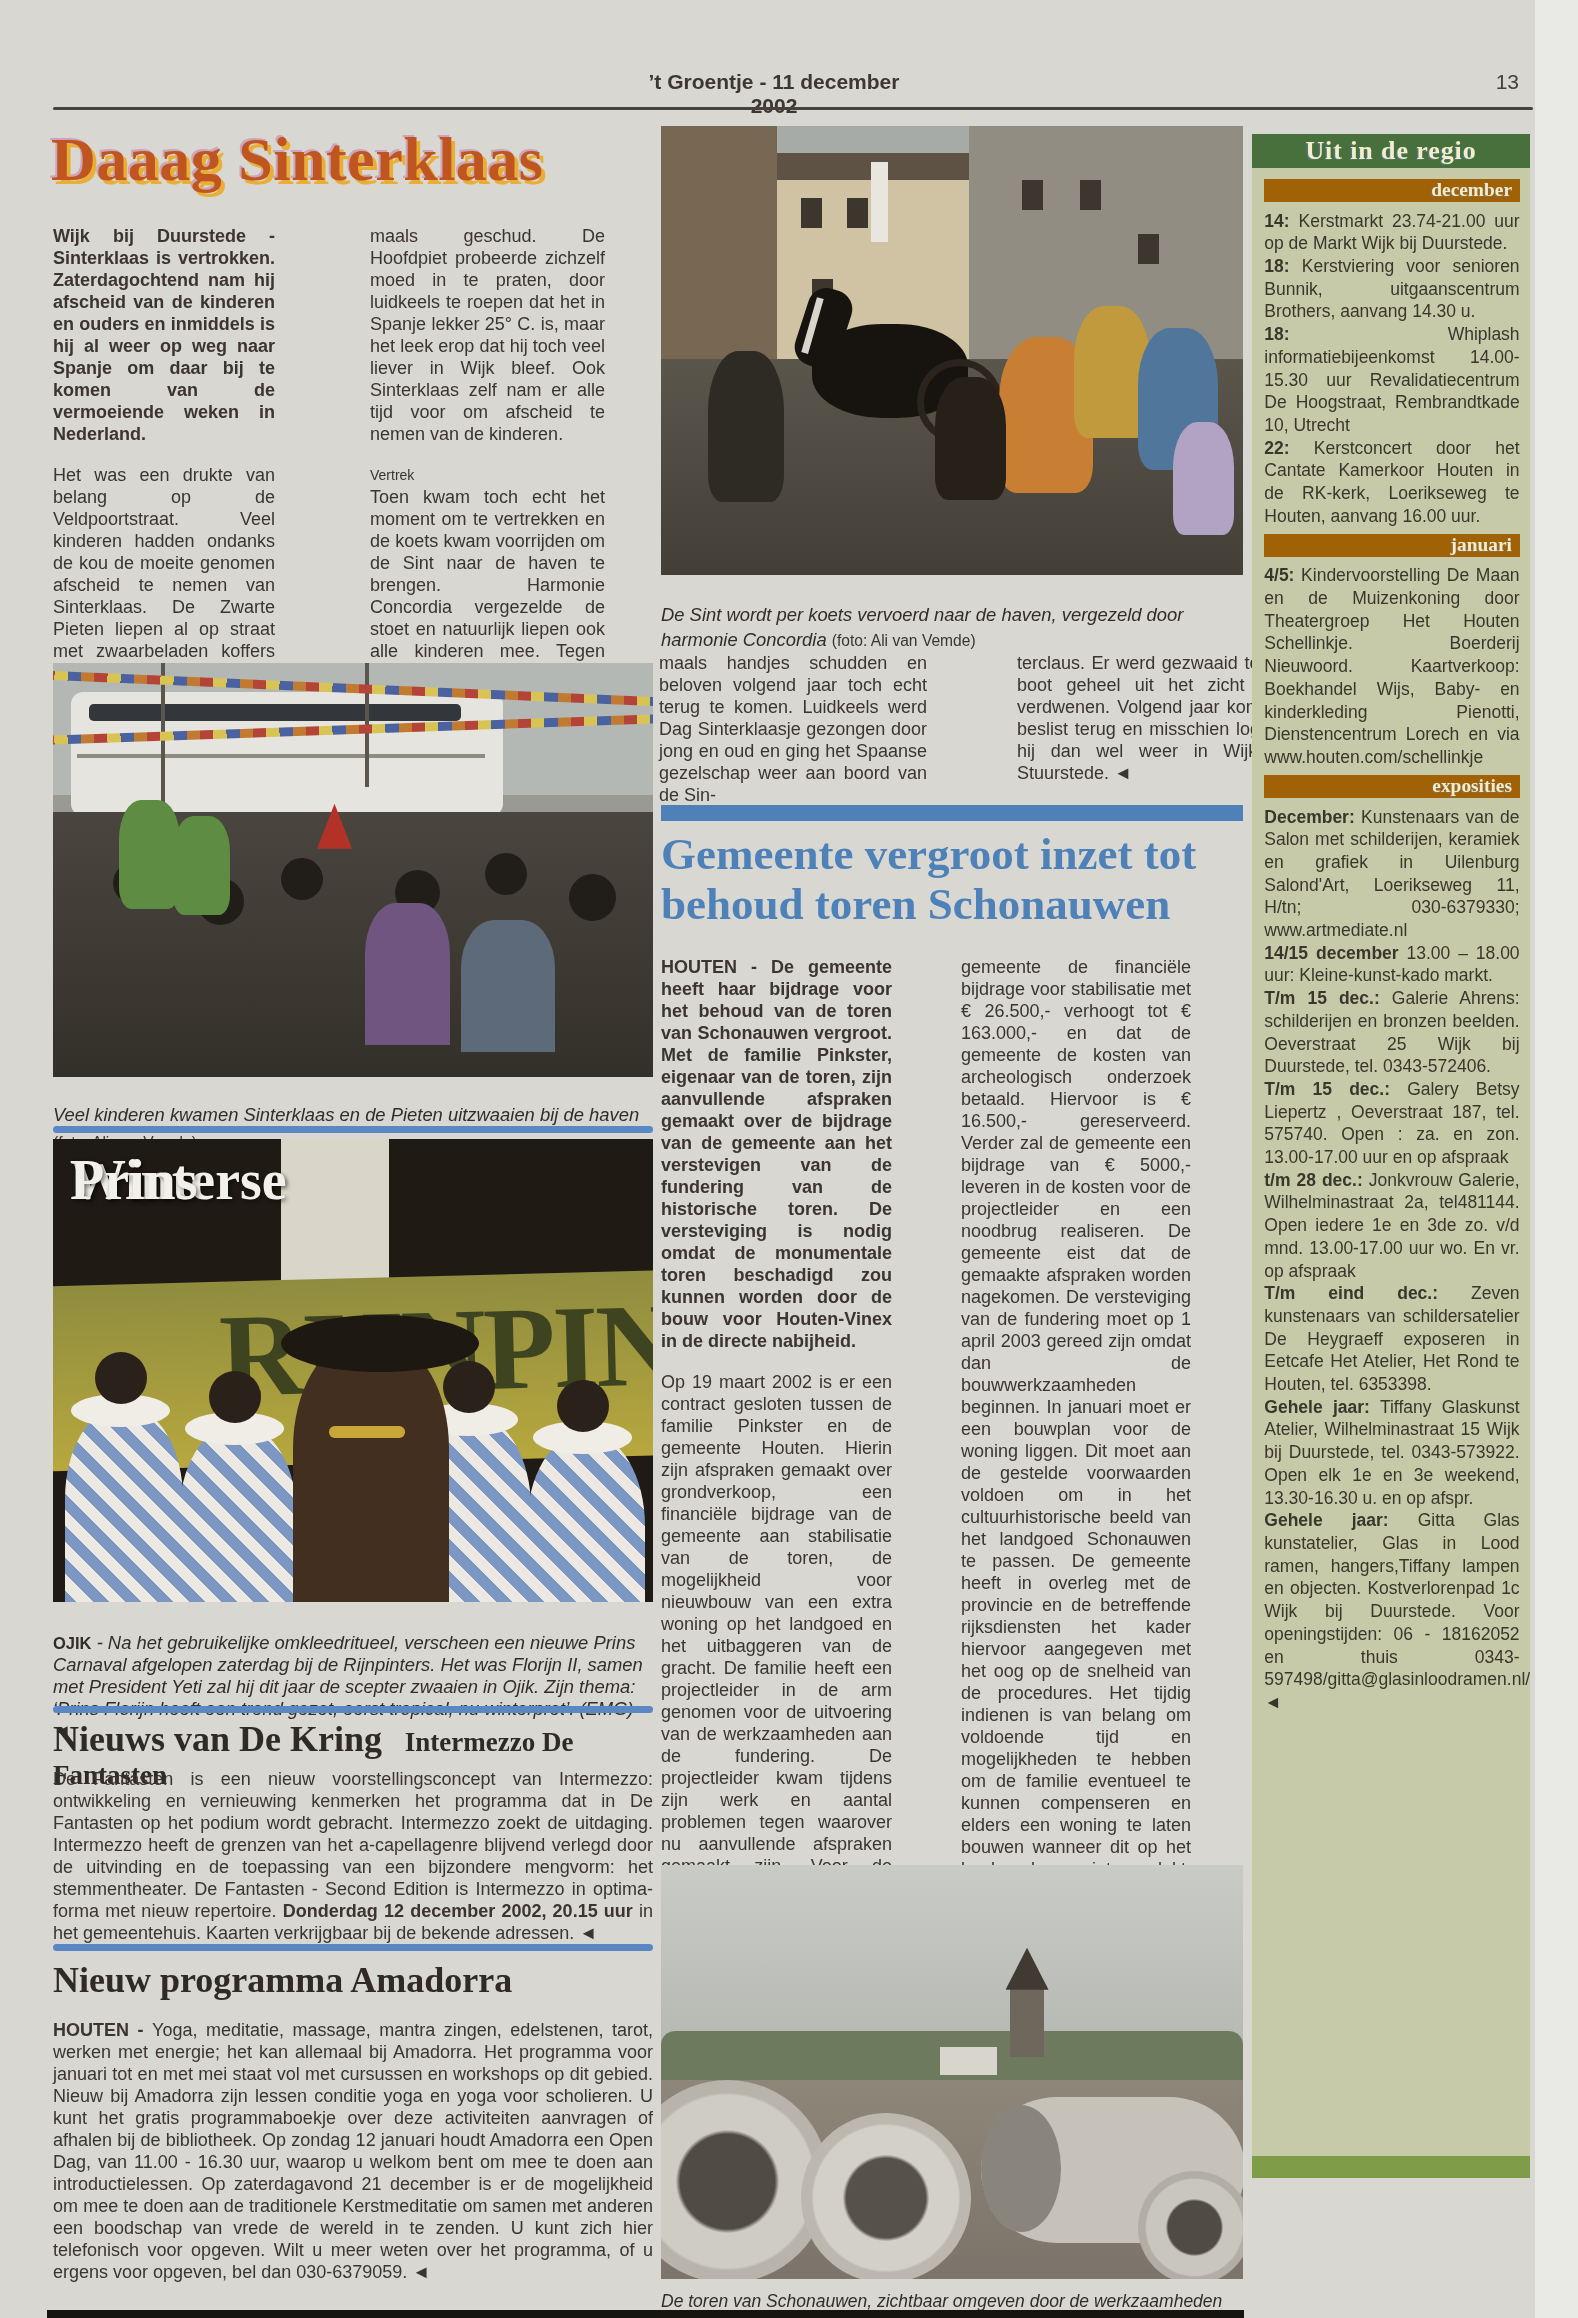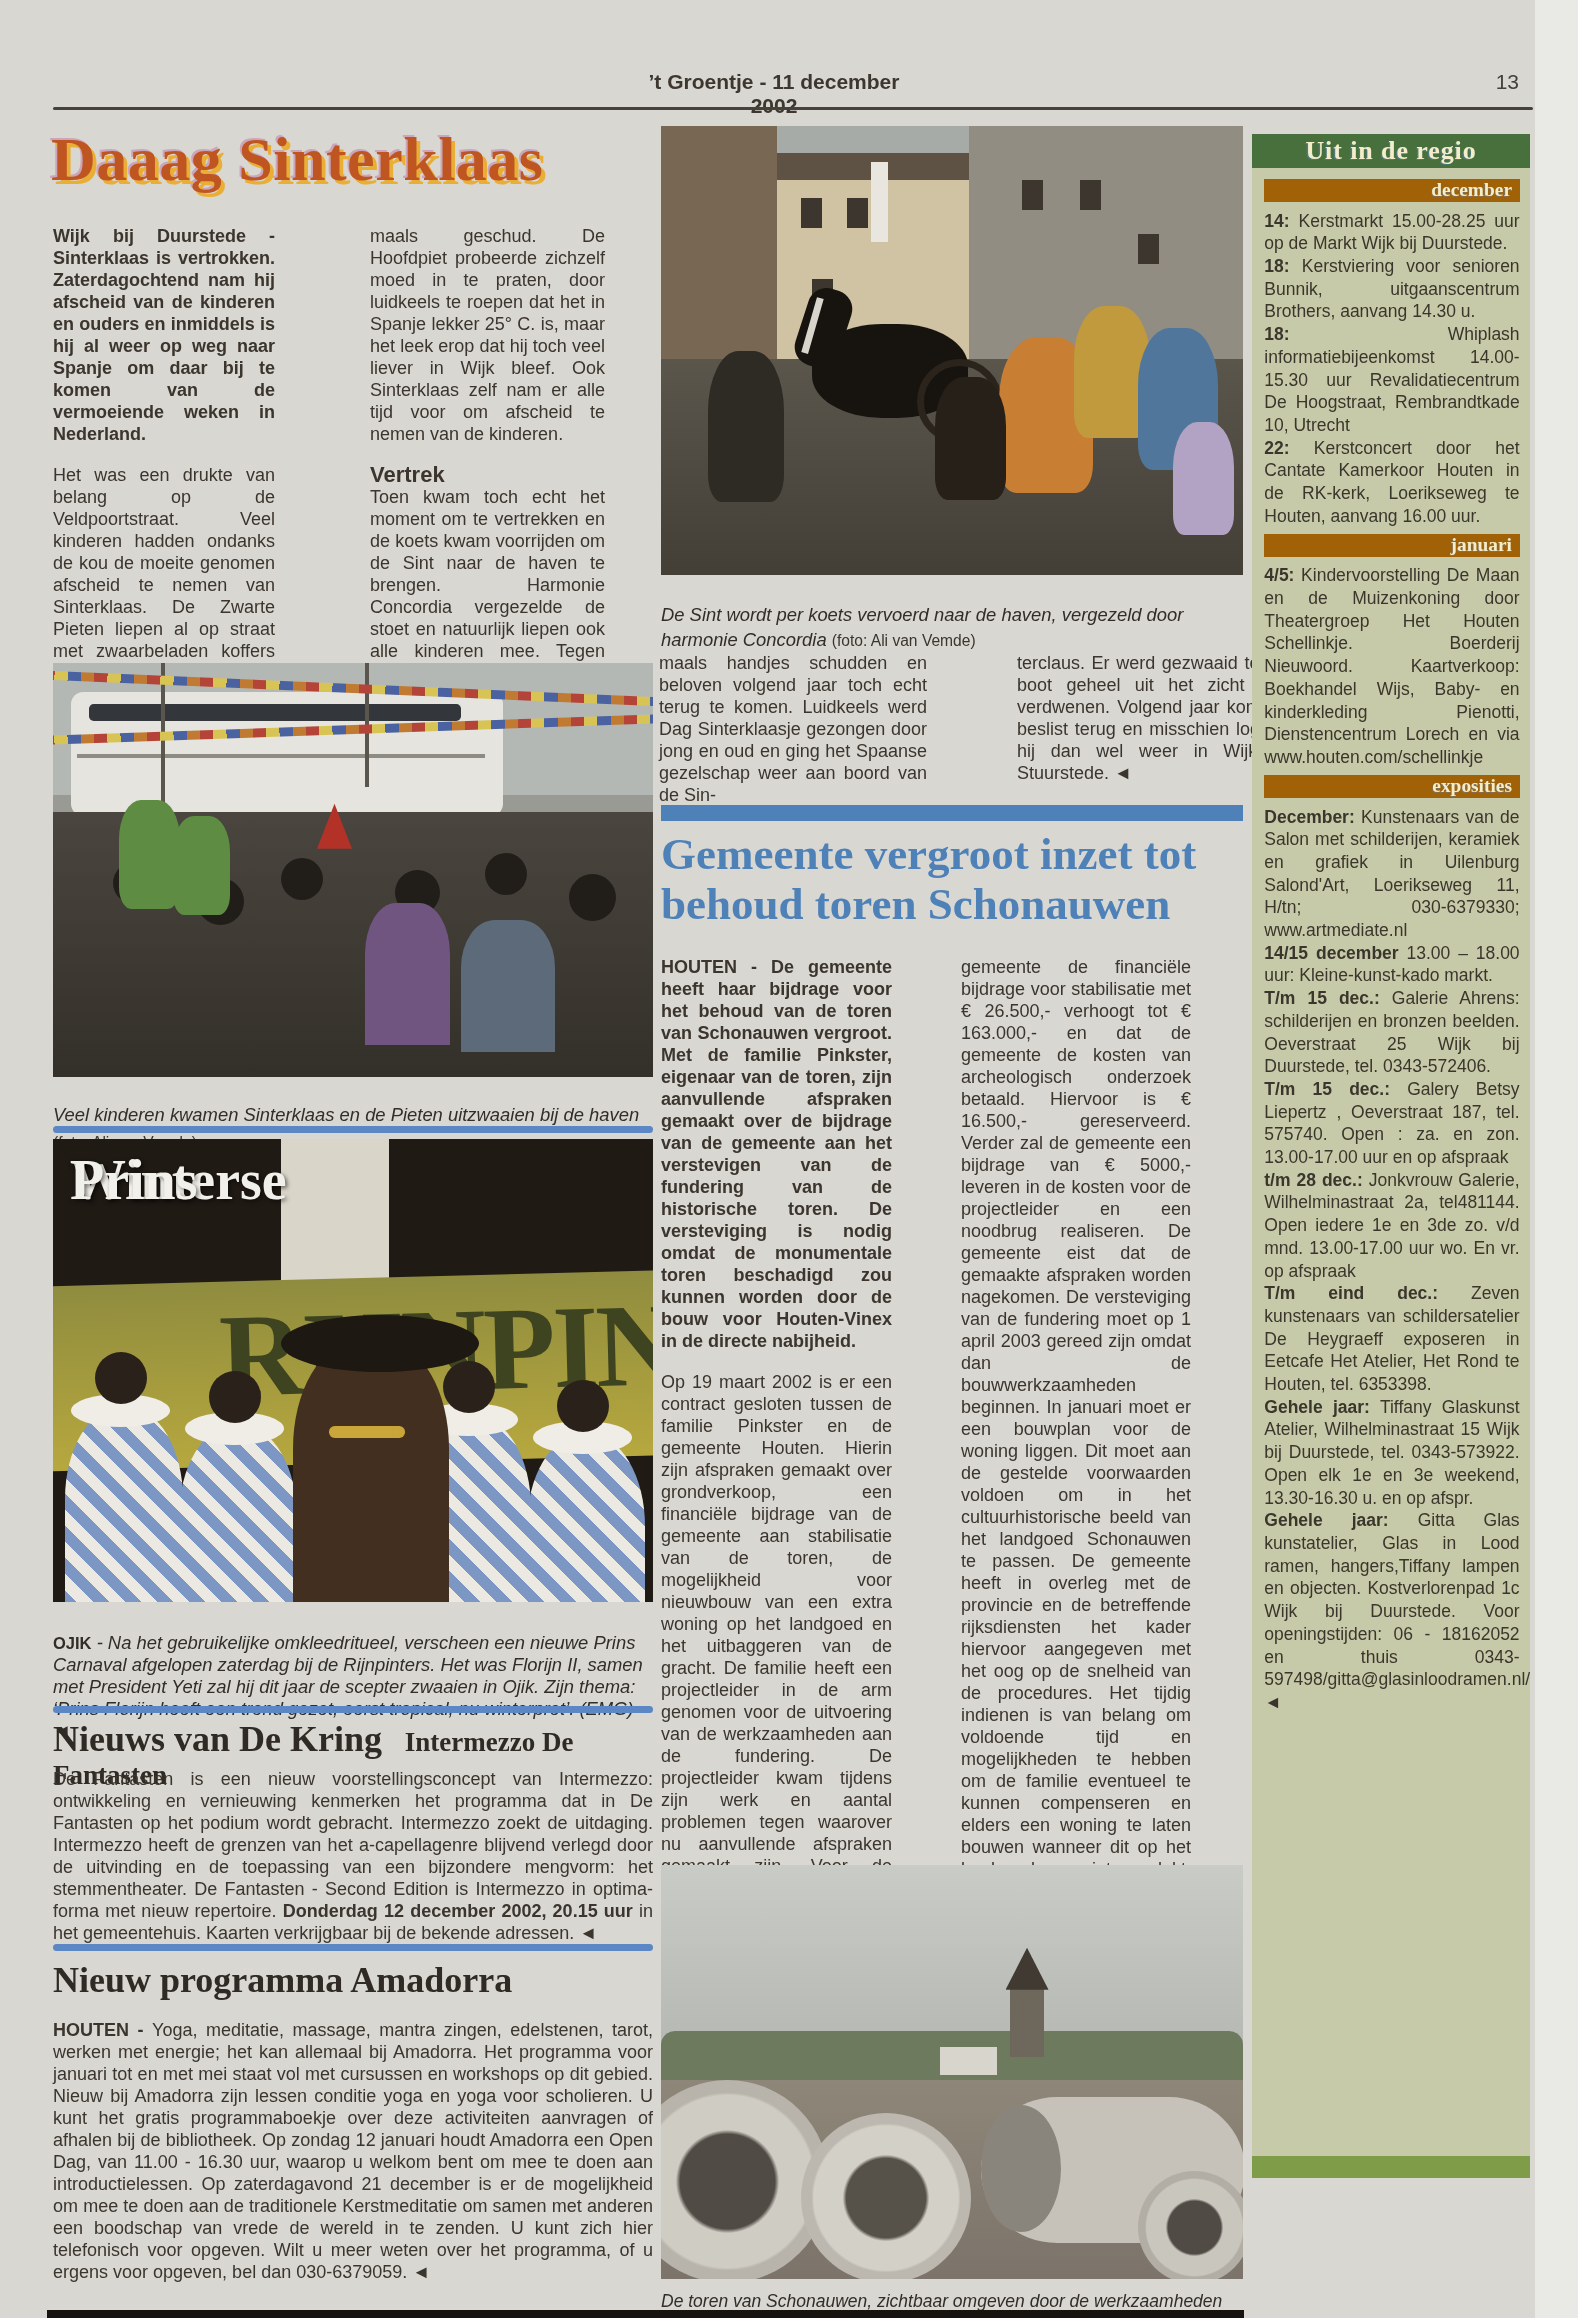--- a/index.html
+++ b/index.html
@@ -22,21 +22,21 @@
   .h-serif{font-family:"Liberation Serif",serif;font-weight:bold;color:#2f2a23;}
   .kring-h{left:53px;top:1718px;width:600px;}
   .kring-h .t1{font-size:36px;}
   .kring-h .t2{font-size:27px;margin-left:22.7px;}
   .ama-h{left:53px;top:1959px;font-size:36px;}
   
   .col{font-size:18px;line-height:22px;text-align:justify;}
   .col p{margin:0;}
   .col p + p{margin-top:19px;}
   .lead-par{font-weight:bold;}
-  .subhead{font-weight:bold;font-size:22px;margin:16px 0 1.9px 0;}
+  .subhead{font-weight:normal;font-size:14px;margin:16px 0 1.9px 0;}
   .sk1{left:53px;top:225px;width:222px;}
   .sk2{left:370px;top:225px;width:235px;}
   .sk3{left:659px;top:652px;width:268px;}
   .sk4{left:1017px;top:652px;width:274px;}
   .gm1{left:661px;top:956px;width:231px;}
   .gm2{left:961px;top:956px;width:230px;}
   .wide{left:53px;width:600px;}
   .kring-b{top:1768px;}
   .ama-b{top:2019px;}
   
@@ -286,21 +286,21 @@
   </div>
   <p class="abs cap cap4">
     <span>De toren van Schonauwen, zichtbaar omgeven door de werkzaamheden voor Houten-Vinex</span>
     <span class="credit">(foto: John van Amerongen)</span>
   </p>
 
   <div class="abs sidebar">
     <div class="sb-head">Uit in de regio</div>
     <div class="sb-body">
       <div class="sb-band first">december</div>
-      <p class="sb-entry"><b>14:</b> <span>Kerstmarkt 15.00-28.25 uur op de Markt Wijk bij Duurstede.</span></p>
+      <p class="sb-entry"><b>14:</b> <span>Kerstmarkt 23.74-21.00 uur op de Markt Wijk bij Duurstede.</span></p>
       <p class="sb-entry"><b>18:</b> <span>Kerstviering voor senioren Bunnik, uitgaanscentrum Brothers, aanvang 14.30 u.</span></p>
       <p class="sb-entry"><b>18:</b> <span>Whiplash informatiebijeenkomst 14.00-15.30 uur Revalidatiecentrum De Hoogstraat, Rembrandtkade 10, Utrecht</span></p>
       <p class="sb-entry"><b>22:</b> <span>Kerstconcert door het Cantate Kamerkoor Houten in de RK-kerk, Loerikseweg te Houten, aanvang 16.00 uur.</span></p>
 
       <div class="sb-band">januari</div>
       <p class="sb-entry"><b>4/5:</b> <span>Kindervoorstelling De Maan en de Muizenkoning door Theatergroep Het Houten Schellinkje. Boerderij Nieuwoord. Kaartverkoop: Boekhandel Wijs, Baby- en kinderkleding Pienotti, Dienstencentrum Lorech en via www.houten.com/schellinkje</span></p>
 
       <div class="sb-band">exposities</div>
       <p class="sb-entry"><b>December:</b> <span>Kunstenaars van de Salon met schilderijen, keramiek en grafiek in Uilenburg Salond'Art, Loerikseweg 11, H/tn; 030-6379330; www.artmediate.nl</span></p>
       <p class="sb-entry"><b>14/15 december</b> <span>13.00 – 18.00 uur: Kleine-kunst-kado markt.</span></p>

